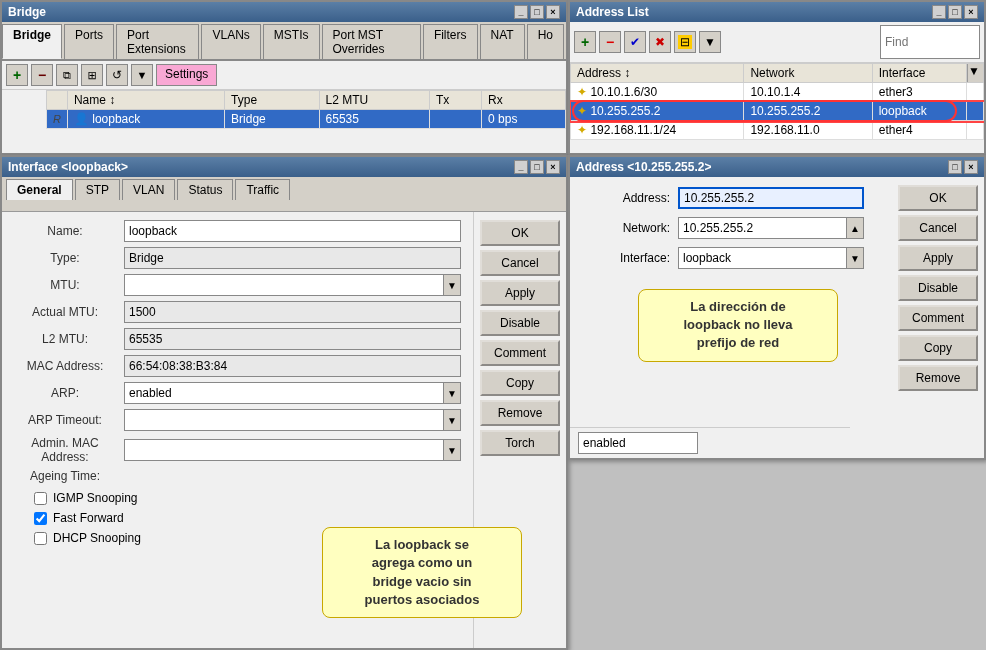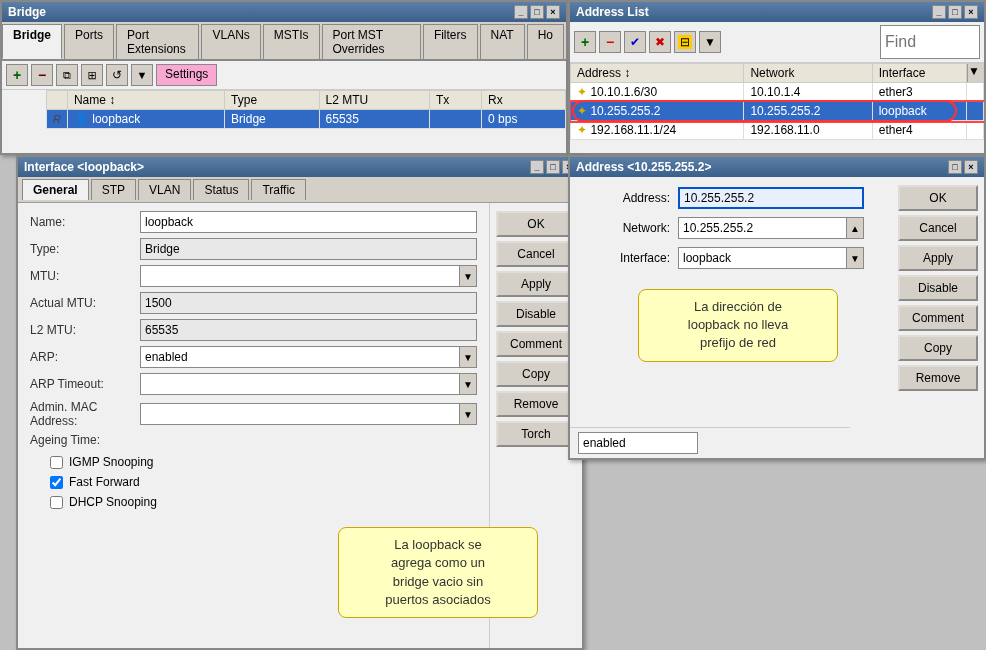--- a/index.html
+++ b/index.html
@@ -135,41 +135,41 @@
     
     .addr-window {
       left: 568px;
       top: 0;
       width: 418px;
       height: 155px;
     }
 
     
     .iface-window {
-      left: 16px;
+      left: 0;
       top: 155px;
       width: 568px;
       height: 495px;
     }
 
     
     .addr-detail-window {
       left: 568px;
       top: 155px;
       width: 418px;
       height: 305px;
     }
     .form-row {
       display: flex;
       align-items: center;
       margin-bottom: 5px;
     }
     .form-label {
       width: 110px;
-      text-align: left;
+      text-align: center;
       padding-right: 8px;
       font-size: 12px;
       color: #333;
     }
     .form-input {
       flex: 1;
       height: 22px;
       border: 1px solid #888;
       padding: 2px 4px;
       font-size: 12px;
@@ -219,21 +219,21 @@
       display: flex;
       align-items: center;
       justify-content: center;
     }
 
     
     .inner-tab-bar {
       display: flex;
       background: #d4d0c8;
       border-bottom: 1px solid #999;
-      padding: 2px 4px 2px 4px;
+      padding: 2px 4px 11px 4px;
     }
     .inner-tab {
       padding: 3px 10px;
       border: 1px solid #888;
       border-bottom: none;
       background: #d4d0c8;
       cursor: pointer;
       font-size: 12px;
       margin-right: 2px;
     }
@@ -261,21 +261,21 @@
 
     
     .tooltip-bubble {
       position: absolute;
       background: #ffffc0;
       border: 1px solid #c8a800;
       border-radius: 8px;
       padding: 8px 12px;
       font-size: 13px;
       text-align: center;
-      font-weight: normal;
+      font-weight: bold;
       color: #333;
       line-height: 1.4;
     }
 
     .icon-plus { font-size: 14px; font-weight: bold; color: #006600; }
     .icon-minus { font-size: 14px; font-weight: bold; color: #660000; }
     .icon-copy { font-size: 11px; }
     .icon-filter { font-size: 11px; }
 
     .table-container {
@@ -450,21 +450,21 @@
             <span style="color:#cc0000">✖</span>
           </div>
         <div class="tool-btn">
             <span style="background:#ffcc00; padding:0 2px">⊟</span>
           </div>
         <div class="tool-btn">
             <span>▼</span>
           </div>
       </div>
       <div>
-        <input type="text" placeholder="Find" style="height: 20px; width: 100px; border: 1px solid rgb(136, 136, 136); font-size: 16px; padding: 16px 4px;">
+        <input type="text" placeholder="Find" style="height: 20px; width: 100px; border: 1px solid rgb(136, 136, 136); font-size: 12px; padding: 16px 4px;">
       </div>
     </div>
 
     <div style="position:relative;">
       <table class="data-table">
         <thead>
           <tr>
             <th>Address ↕</th>
             <th>Network</th>
             <th>Interface</th>
@@ -549,20 +549,24 @@
           </div>
           <div class="form-row">
             <span class="form-label">Actual MTU:</span>
             <input type="text" class="form-input" value="1500" style="background: rgb(232, 232, 232);">
           </div>
           <div class="form-row">
             <span class="form-label">L2 MTU:</span>
             <input type="text" class="form-input" value="65535" style="background: rgb(232, 232, 232);">
           </div>
           <div class="form-row">
+            <span class="form-label">MAC Address:</span>
+            <input type="text" class="form-input" value="66:54:08:38:B3:84" style="background: rgb(232, 232, 232);">
+          </div>
+          <div class="form-row">
             <span class="form-label">ARP:</span>
             <div class="form-input-with-arrow">
               <input type="text" value="enabled" style="">
               <div class="arrow-btn">▼</div>
             </div>
           </div>
           <div class="form-row">
             <span class="form-label">ARP Timeout:</span>
             <div class="form-input-with-arrow">
               <input type="text" value="" style="">

